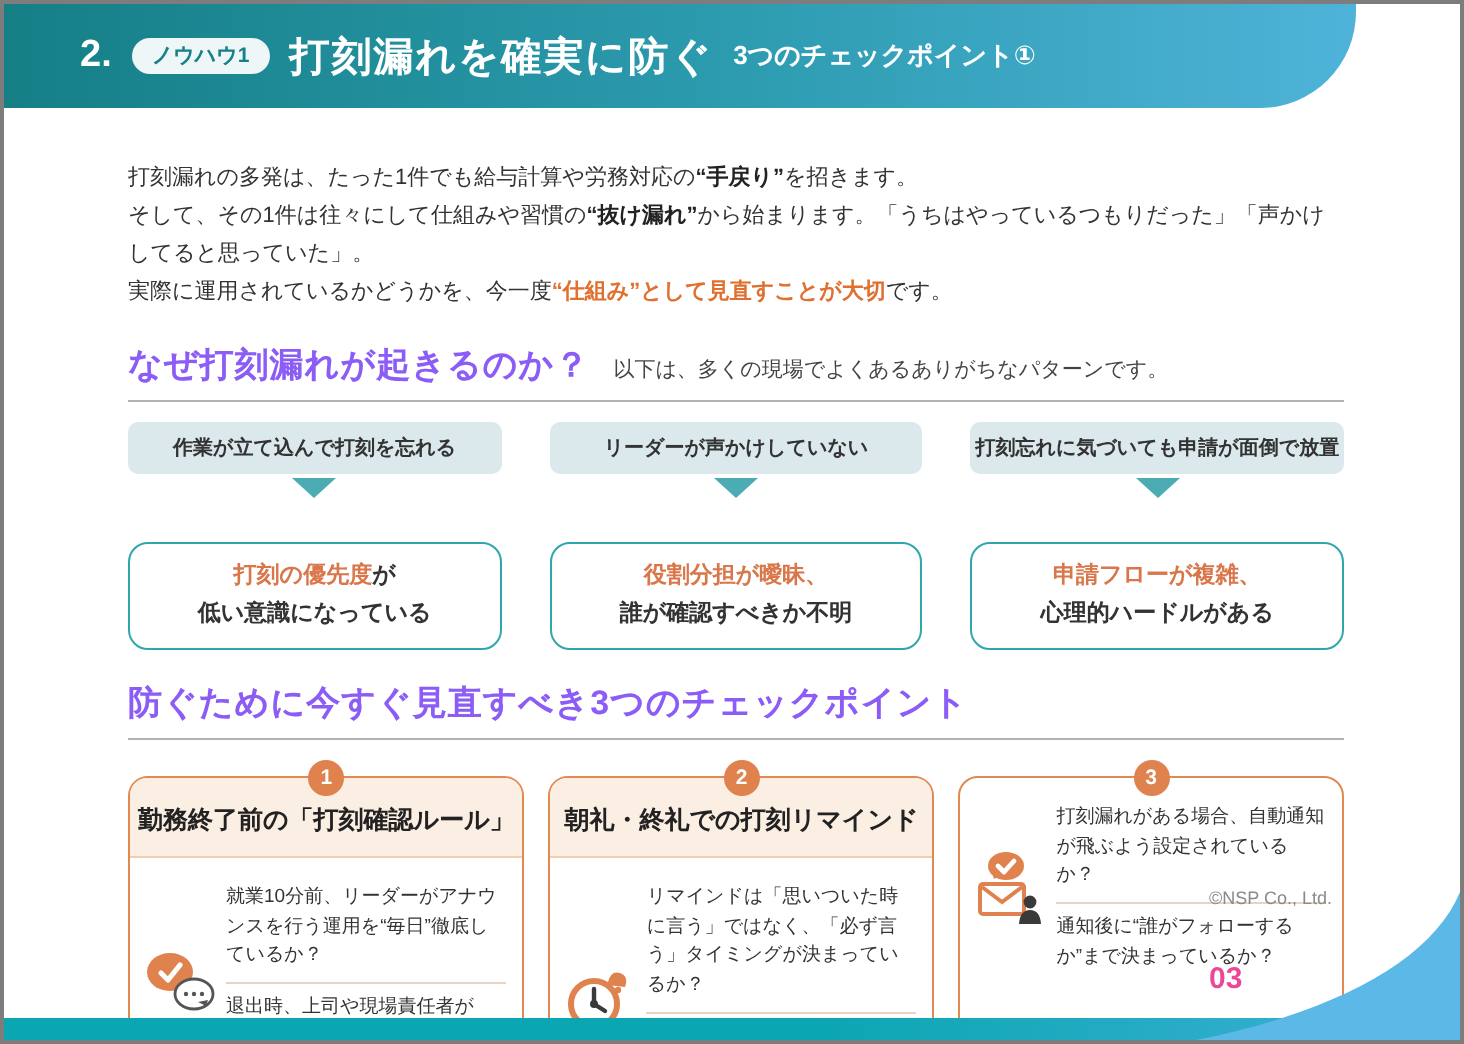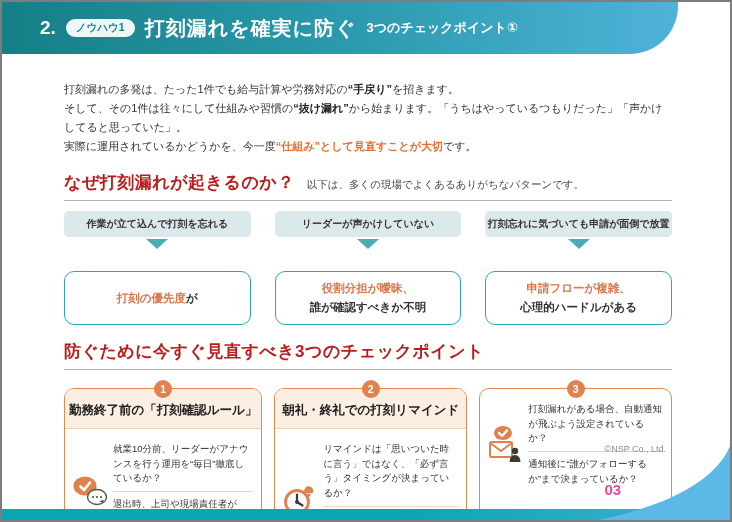--- a/index.html
+++ b/index.html
@@ -27,21 +27,21 @@
     padding:2px 10px; border-radius:10px; white-space:nowrap;
   }
   .header .title { color:#fff; font-size:20px; font-weight:bold; letter-spacing:1px; white-space:nowrap; }
   .header .subtitle { color:#fff; font-size:13px; font-weight:bold; white-space:nowrap; }
   
   .content { position:absolute; top:52px; left:0; width:732px; padding:26px 62px 0; }
   .intro { font-size:11px; line-height:19px; color:#333; }
   .intro .em { font-weight:bold; color:#222; }
   .intro .hl { font-weight:bold; color:#e0702f; }
   .section-head { display:flex; align-items:baseline; gap:12px; margin-top:15px; }
-  .section-head h2 { font-size:17px; font-weight:bold; color:#b91c1c; letter-spacing:0.5px; white-space:nowrap; }
+  .section-head h2 { font-size:17px; font-weight:bold; color:#8b5cf6; letter-spacing:0.5px; white-space:nowrap; }
   .section-head .sub { font-size:10.5px; color:#444; }
   .rule { border:none; border-top:1px solid #b3b3b3; margin:6px 0 10px; }
   
   .patterns { display:grid; grid-template-columns:repeat(3,1fr); column-gap:24px; }
   .pattern { display:flex; flex-direction:column; align-items:stretch; }
   .cause {
     background:#dce9ec; border-radius:5px;
     font-size:10px; font-weight:bold; color:#333;
     text-align:center; padding:6px 2px; white-space:nowrap;
   }
@@ -122,20 +122,21 @@
       <span class="sub">以下は、多くの現場でよくあるありがちなパターンです。</span>
     </div>
     <hr class="rule">
 
     <div class="patterns">
       <div class="pattern">
         <div class="cause">作業が立て込んで打刻を忘れる</div>
         <div class="down-arrow"></div>
         <div class="result">
           <div><span class="accent">打刻の優先度</span><span>が</span></div>
+          <div>低い意識になっている</div>
         </div>
       </div>
       <div class="pattern">
         <div class="cause">リーダーが声かけしていない</div>
         <div class="down-arrow"></div>
         <div class="result">
           <div><span class="accent">役割分担が曖昧、</span><span></span></div>
           <div>誰が確認すべきか不明</div>
         </div>
       </div>

